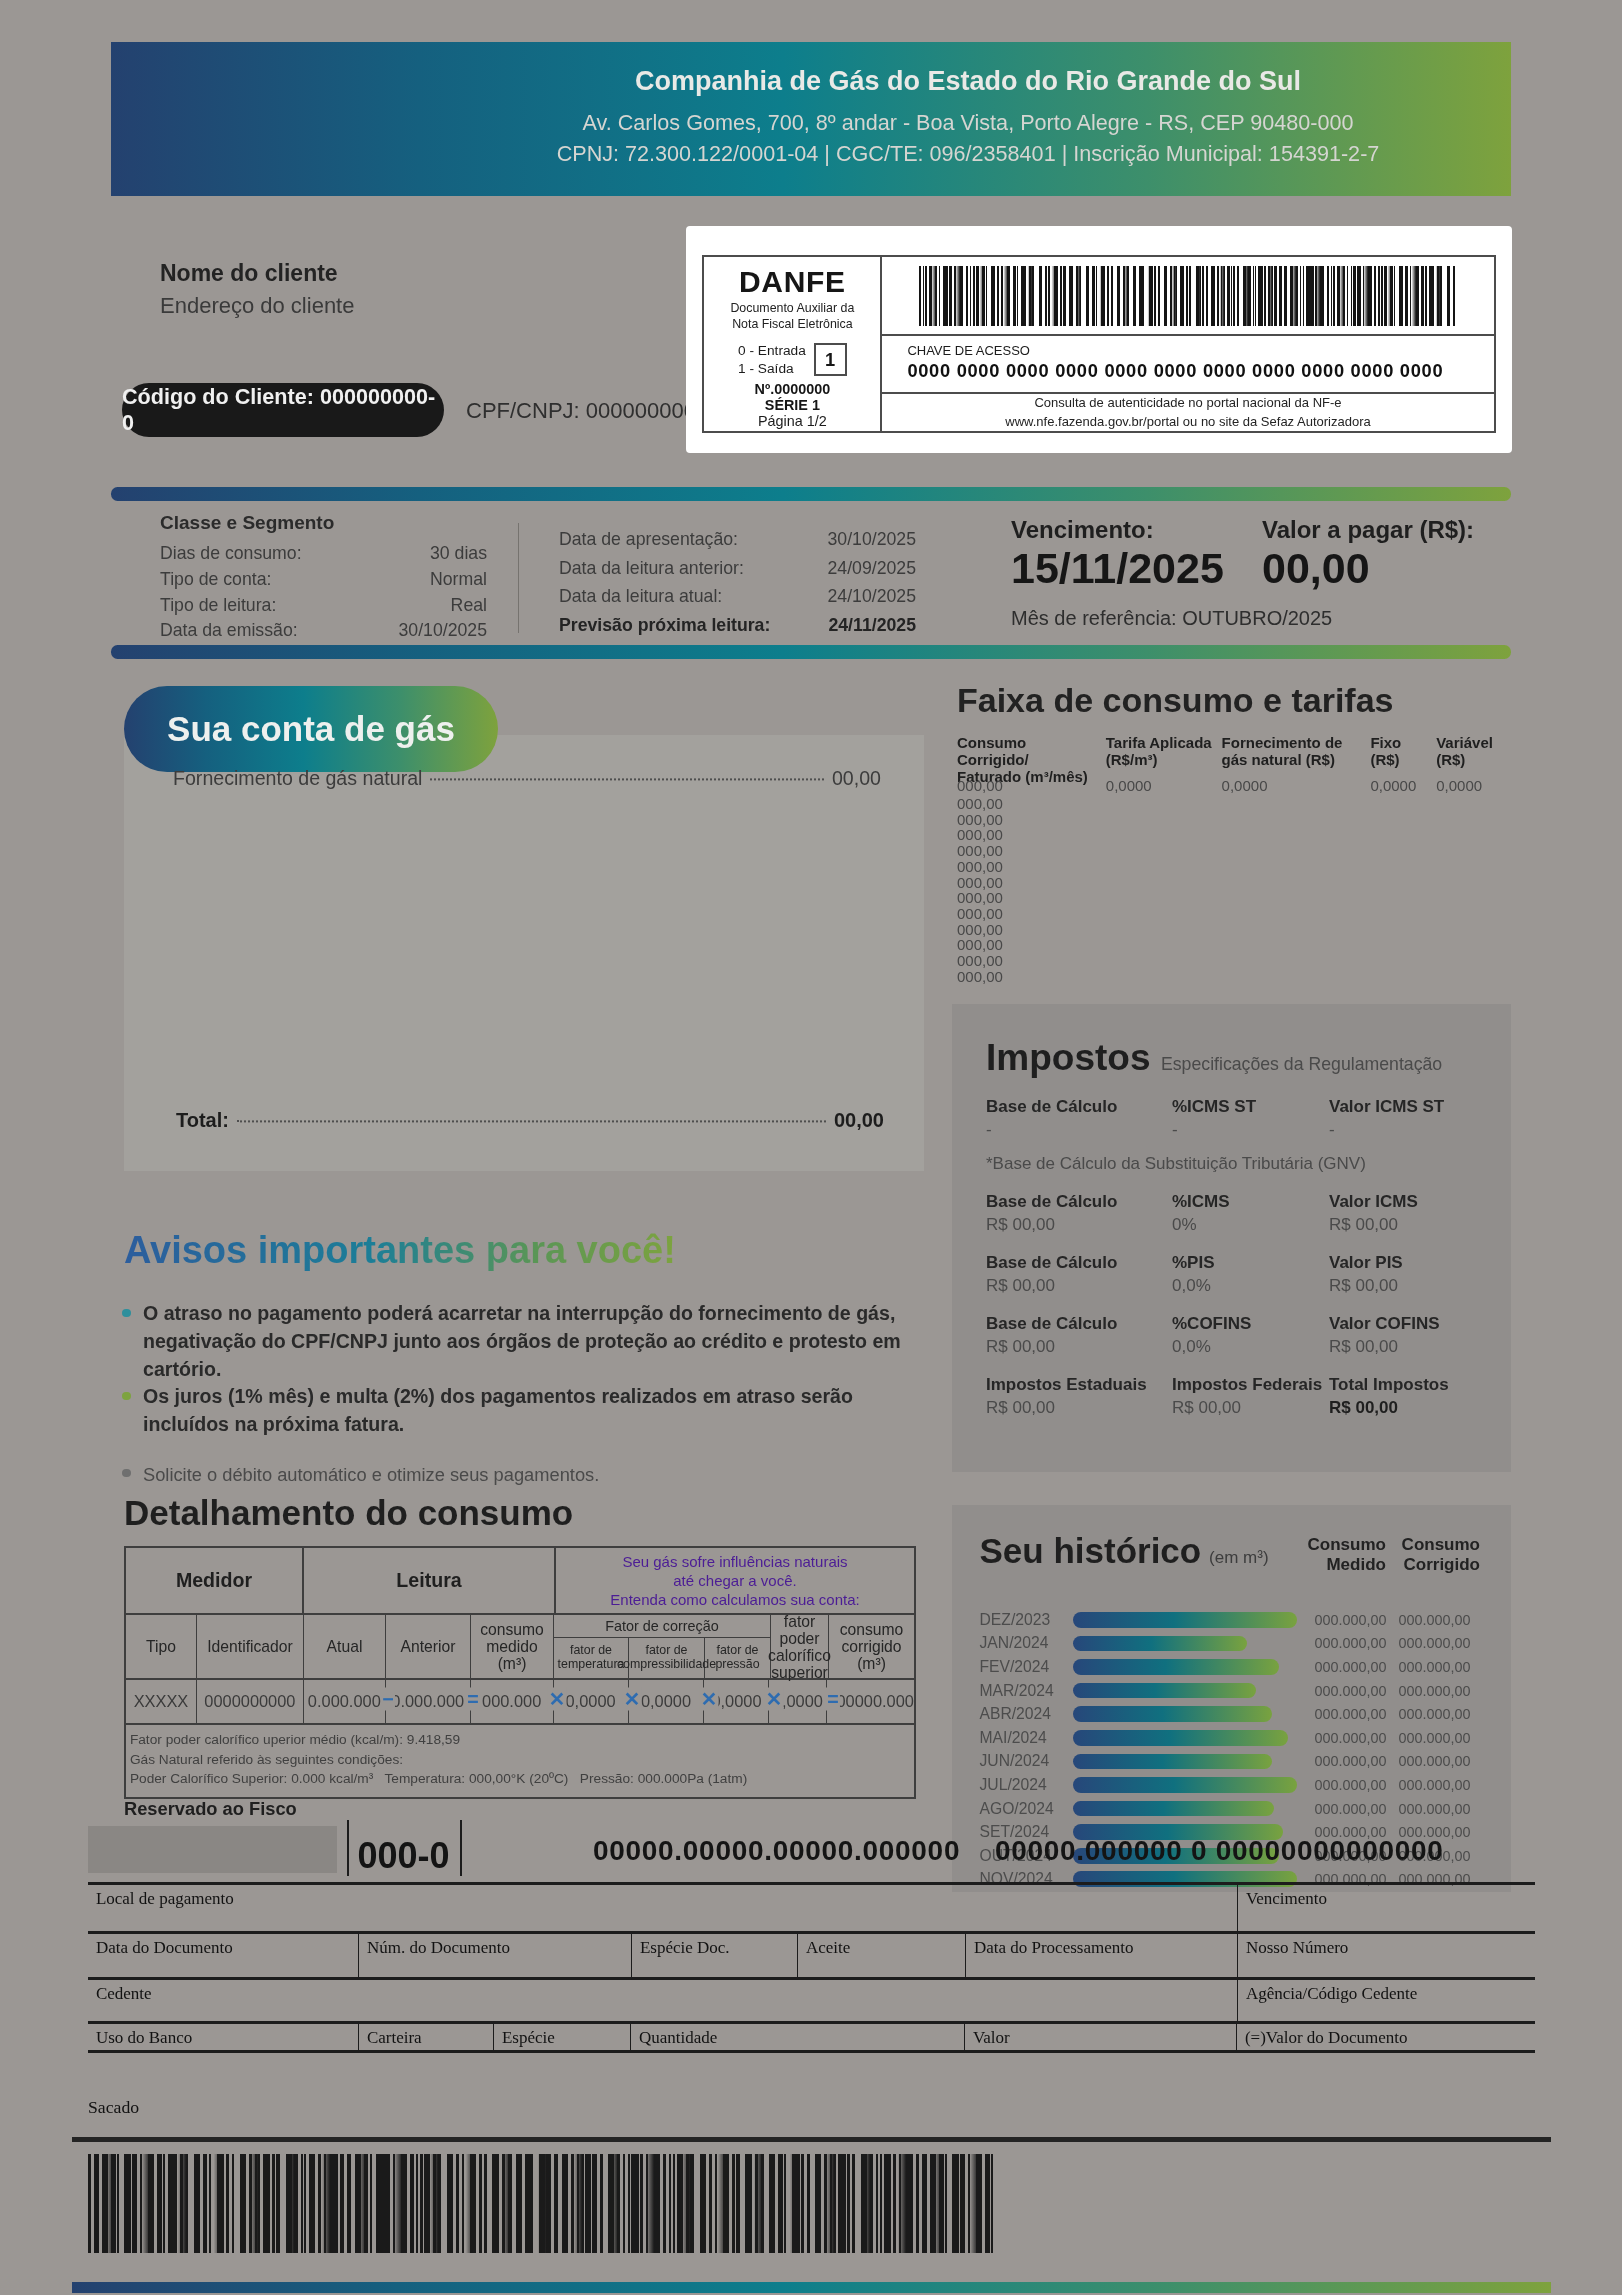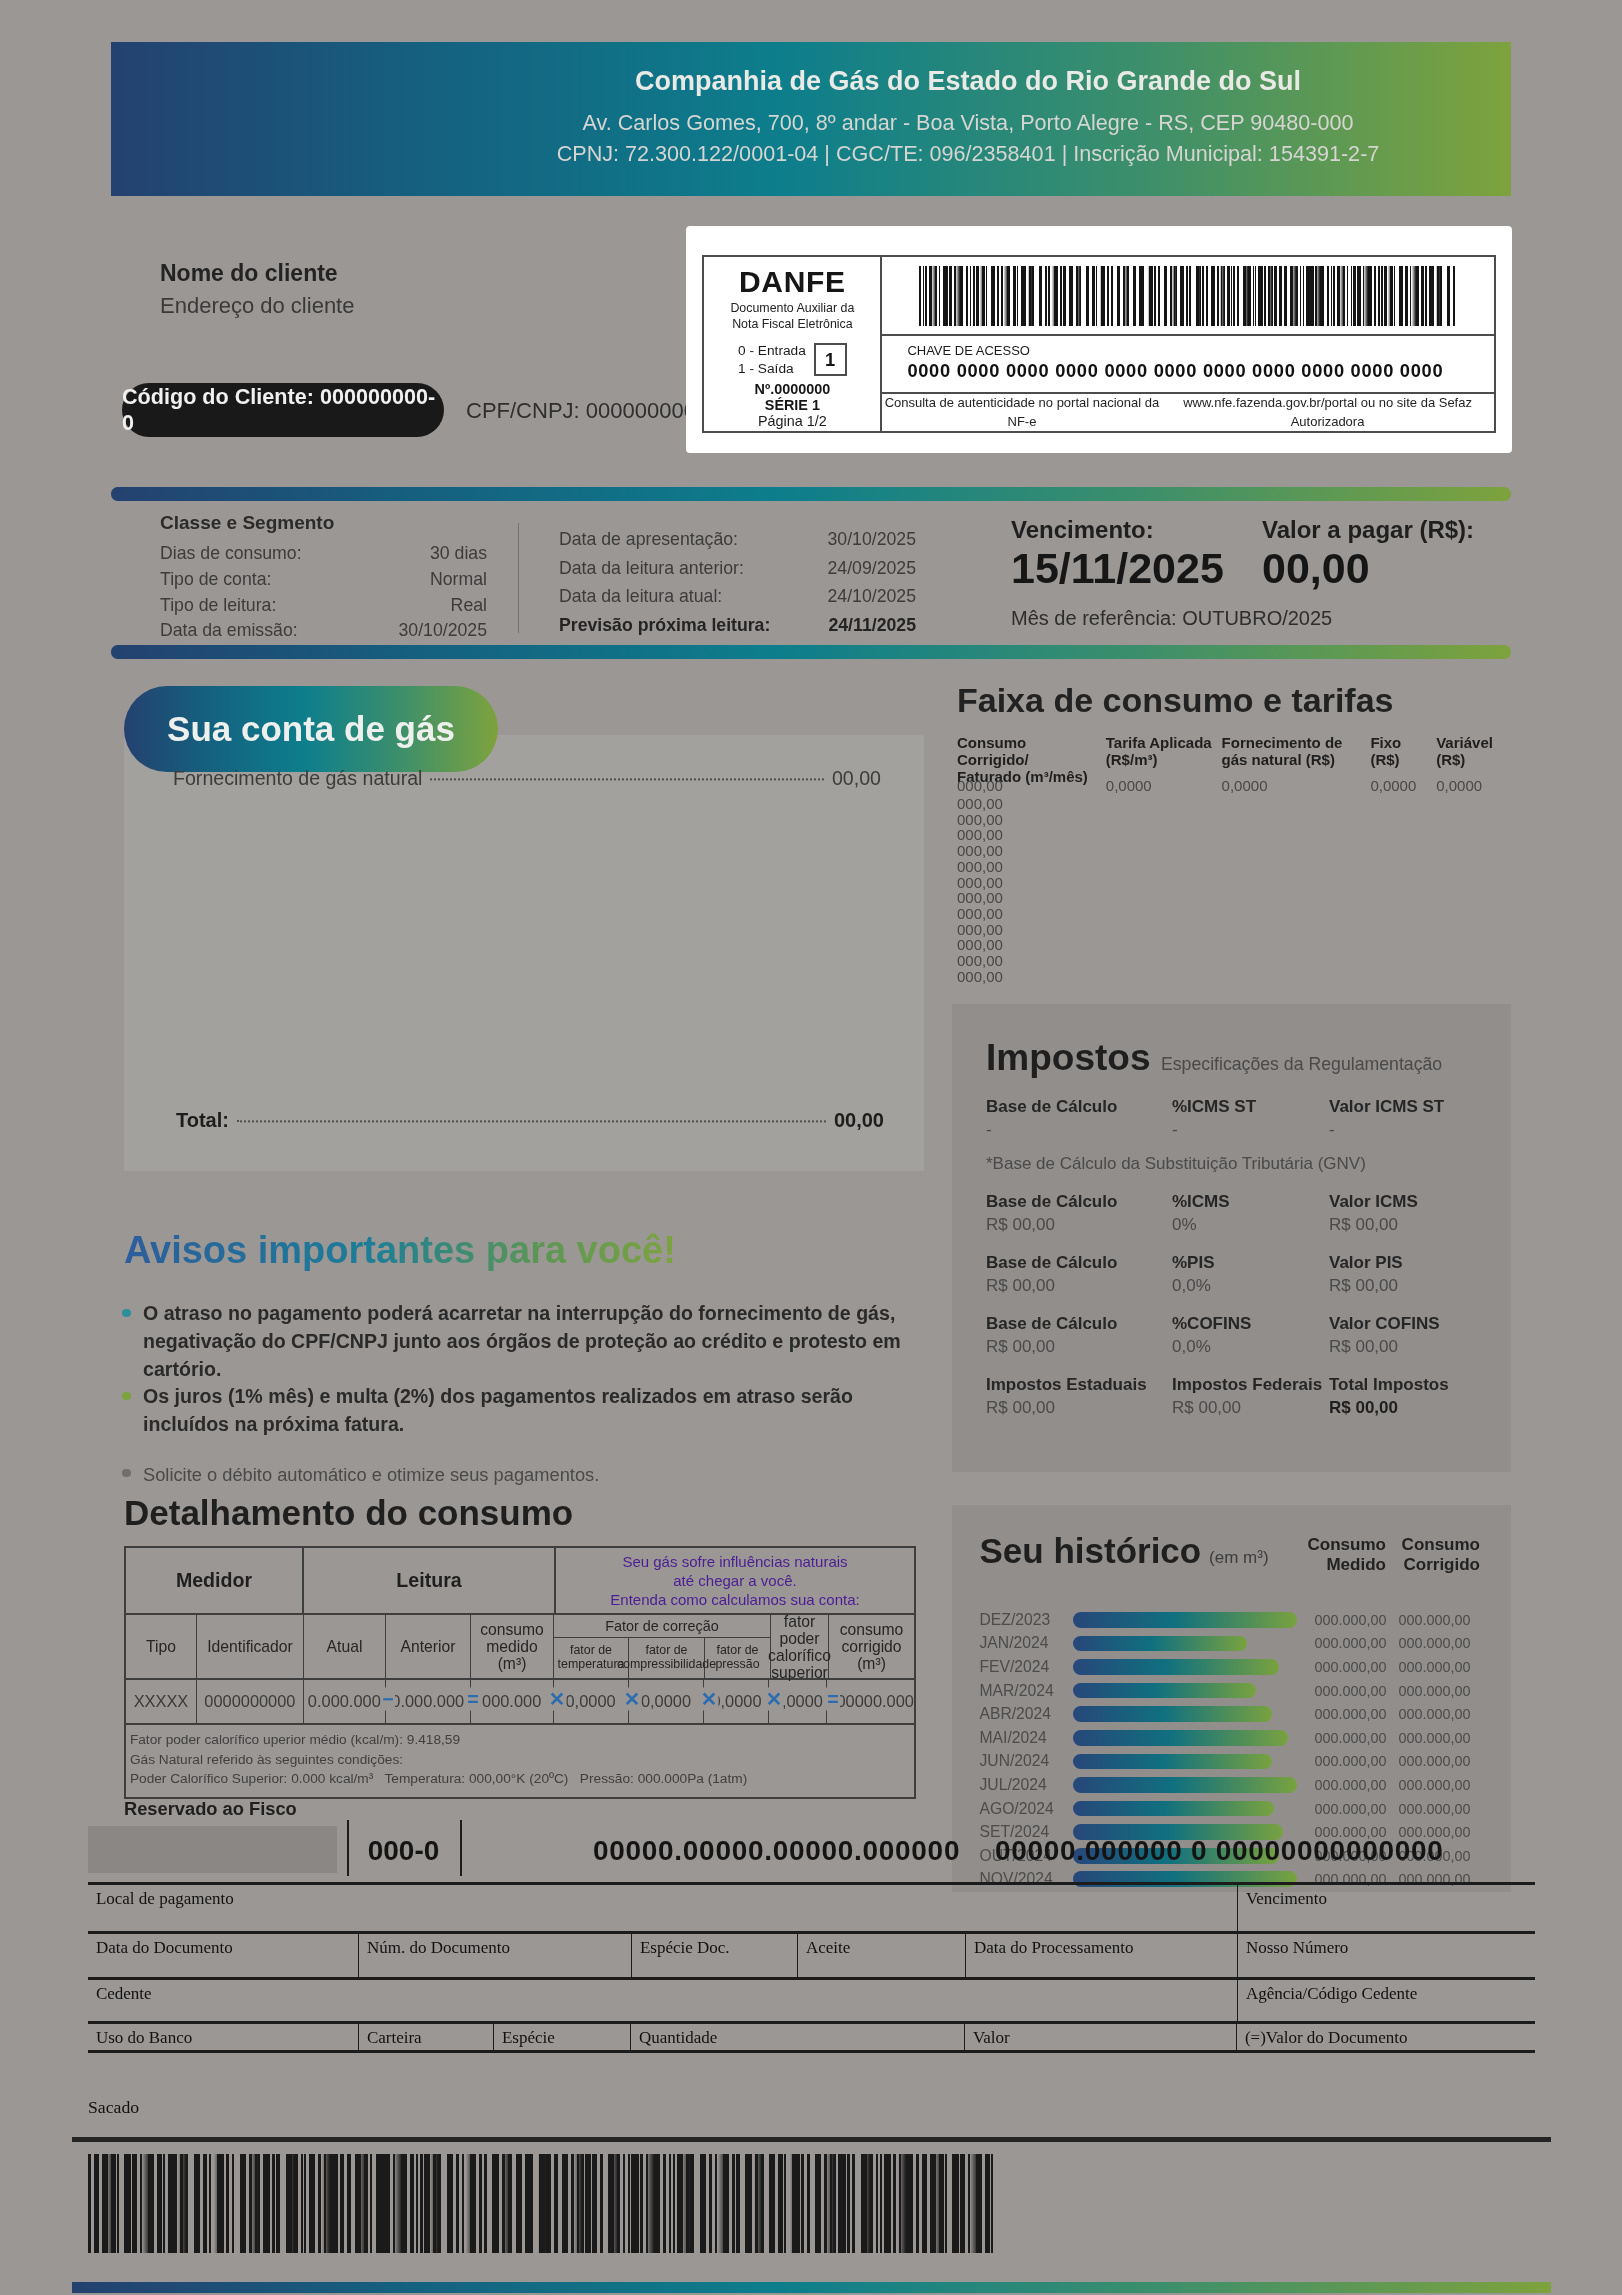--- a/index.html
+++ b/index.html
@@ -34,21 +34,21 @@
   .danfe-serie{font-size:14.4px;font-weight:bold;color:#161616;}
   .danfe-pag{font-size:14.4px;color:#1c1c1c;}
   .danfe-right{flex:1;display:flex;flex-direction:column;}
   .danfe-bars{height:77px;border-bottom:2px solid #4c4c4c;display:flex;align-items:center;justify-content:center;}
   .barcode1{width:88%;height:60px;background-image:
       repeating-linear-gradient(90deg,#141414 0 2px,transparent 2px 3.9px,#141414 3.9px 5.2px,transparent 5.2px 9.8px,#141414 9.8px 13px,transparent 13px 15.7px),
       repeating-linear-gradient(90deg,#141414 0 1.3px,transparent 1.3px 5.9px,#141414 5.9px 7.9px,transparent 7.9px 12.4px,#141414 17px 18.3px,transparent 18.3px 24px);}
   .danfe-chave{height:58px;border-bottom:2px solid #4c4c4c;padding:6.5px 0 0 25px;box-sizing:border-box;}
   .chave-label{font-size:13px;color:#1c1c1c;}
   .chave-value{font-size:18.3px;font-weight:bold;color:#111;margin-top:2.6px;letter-spacing:0.7px;}
-  .danfe-consulta{flex:1;display:flex;flex-direction:row;align-items:center;justify-content:center;
+  .danfe-consulta{flex:1;display:flex;flex-direction:column;align-items:center;justify-content:center;
                   font-size:13px;color:#242424;line-height:18.3px;text-align:center;}
   
   .rule1{left:111px;top:487px;width:1400px;height:13.7px;border-radius:6.5px;}
   .rule2{left:111px;top:645px;width:1400px;height:13.7px;border-radius:6.5px;}
   
   .info-h{left:160px;top:512px;font-size:19px;font-weight:bold;color:#2b2b2b;}
   .kv{position:absolute;display:flex;justify-content:space-between;font-size:17.7px;color:#3c3c3c;}
   .kv.bold{font-weight:bold;color:#242424;}
   .vdiv{left:518px;top:523px;width:1.3px;height:110px;background:#76736f;}
   .venc-label{left:1011px;top:516px;font-size:24px;font-weight:bold;color:#1f1f1f;}
@@ -125,21 +125,21 @@
   .det-data .c{display:flex;align-items:center;justify-content:center;box-sizing:border-box;
                border-right:1.3px solid #3e3e3e;font-size:16.4px;color:#3b3b3b;}
   .det-data .c:last-child{border-right:none;}
   .det-foot{padding:5.2px 3.9px 7.9px;text-align:left;font-size:13.7px;color:#404040;line-height:19.6px;}
   .op{position:absolute;font-size:19.6px;font-weight:bold;color:#2e6cb0;background:#9b9794;padding:0 1.3px;
       transform:translate(-50%,-50%);z-index:3;}
   .reservado{left:124px;top:1798px;font-size:18.3px;font-weight:bold;color:#1f1f1f;}
   
   .bank-logo{left:88px;top:1826px;width:249px;height:47px;background:#8a8784;}
   .bsep{top:1820px;width:2px;height:56px;background:#1c1c1c;}
-  .bank-code{left:349px;top:1835px;width:109px;text-align:center;font-size:28px;font-weight:bold;color:#141414;}
+  .bank-code{left:349px;top:1835px;width:109px;text-align:center;font-size:36px;font-weight:bold;color:#141414;}
   .bdigits{top:1835px;font-size:28px;font-weight:bold;color:#141414;letter-spacing:0.7px;}
   .boleto{left:88px;top:1882px;width:1447px;font-family:"Liberation Serif", serif;}
   .b-row{display:flex;border-top:3.3px solid #1c1c1c;box-sizing:border-box;}
   .b-row:last-child{border-bottom:3.3px solid #1c1c1c;}
   .b-cell{box-sizing:border-box;padding:3.9px 7.9px;font-size:17px;color:#121212;}
   .b-cell+.b-cell{border-left:1.3px solid #1c1c1c;}
   .r1{height:49px;}.r2{height:44px;}.r3{height:46px;}.r4{height:32px;}
   .sacado{left:88px;top:2097px;font-family:"Liberation Serif", serif;font-size:17.7px;color:#121212;}
   .cutline{left:72px;top:2137px;width:1479px;height:4.6px;background:#242424;}
   .barcode2{left:88px;top:2154px;width:906px;height:99px;background-image:

